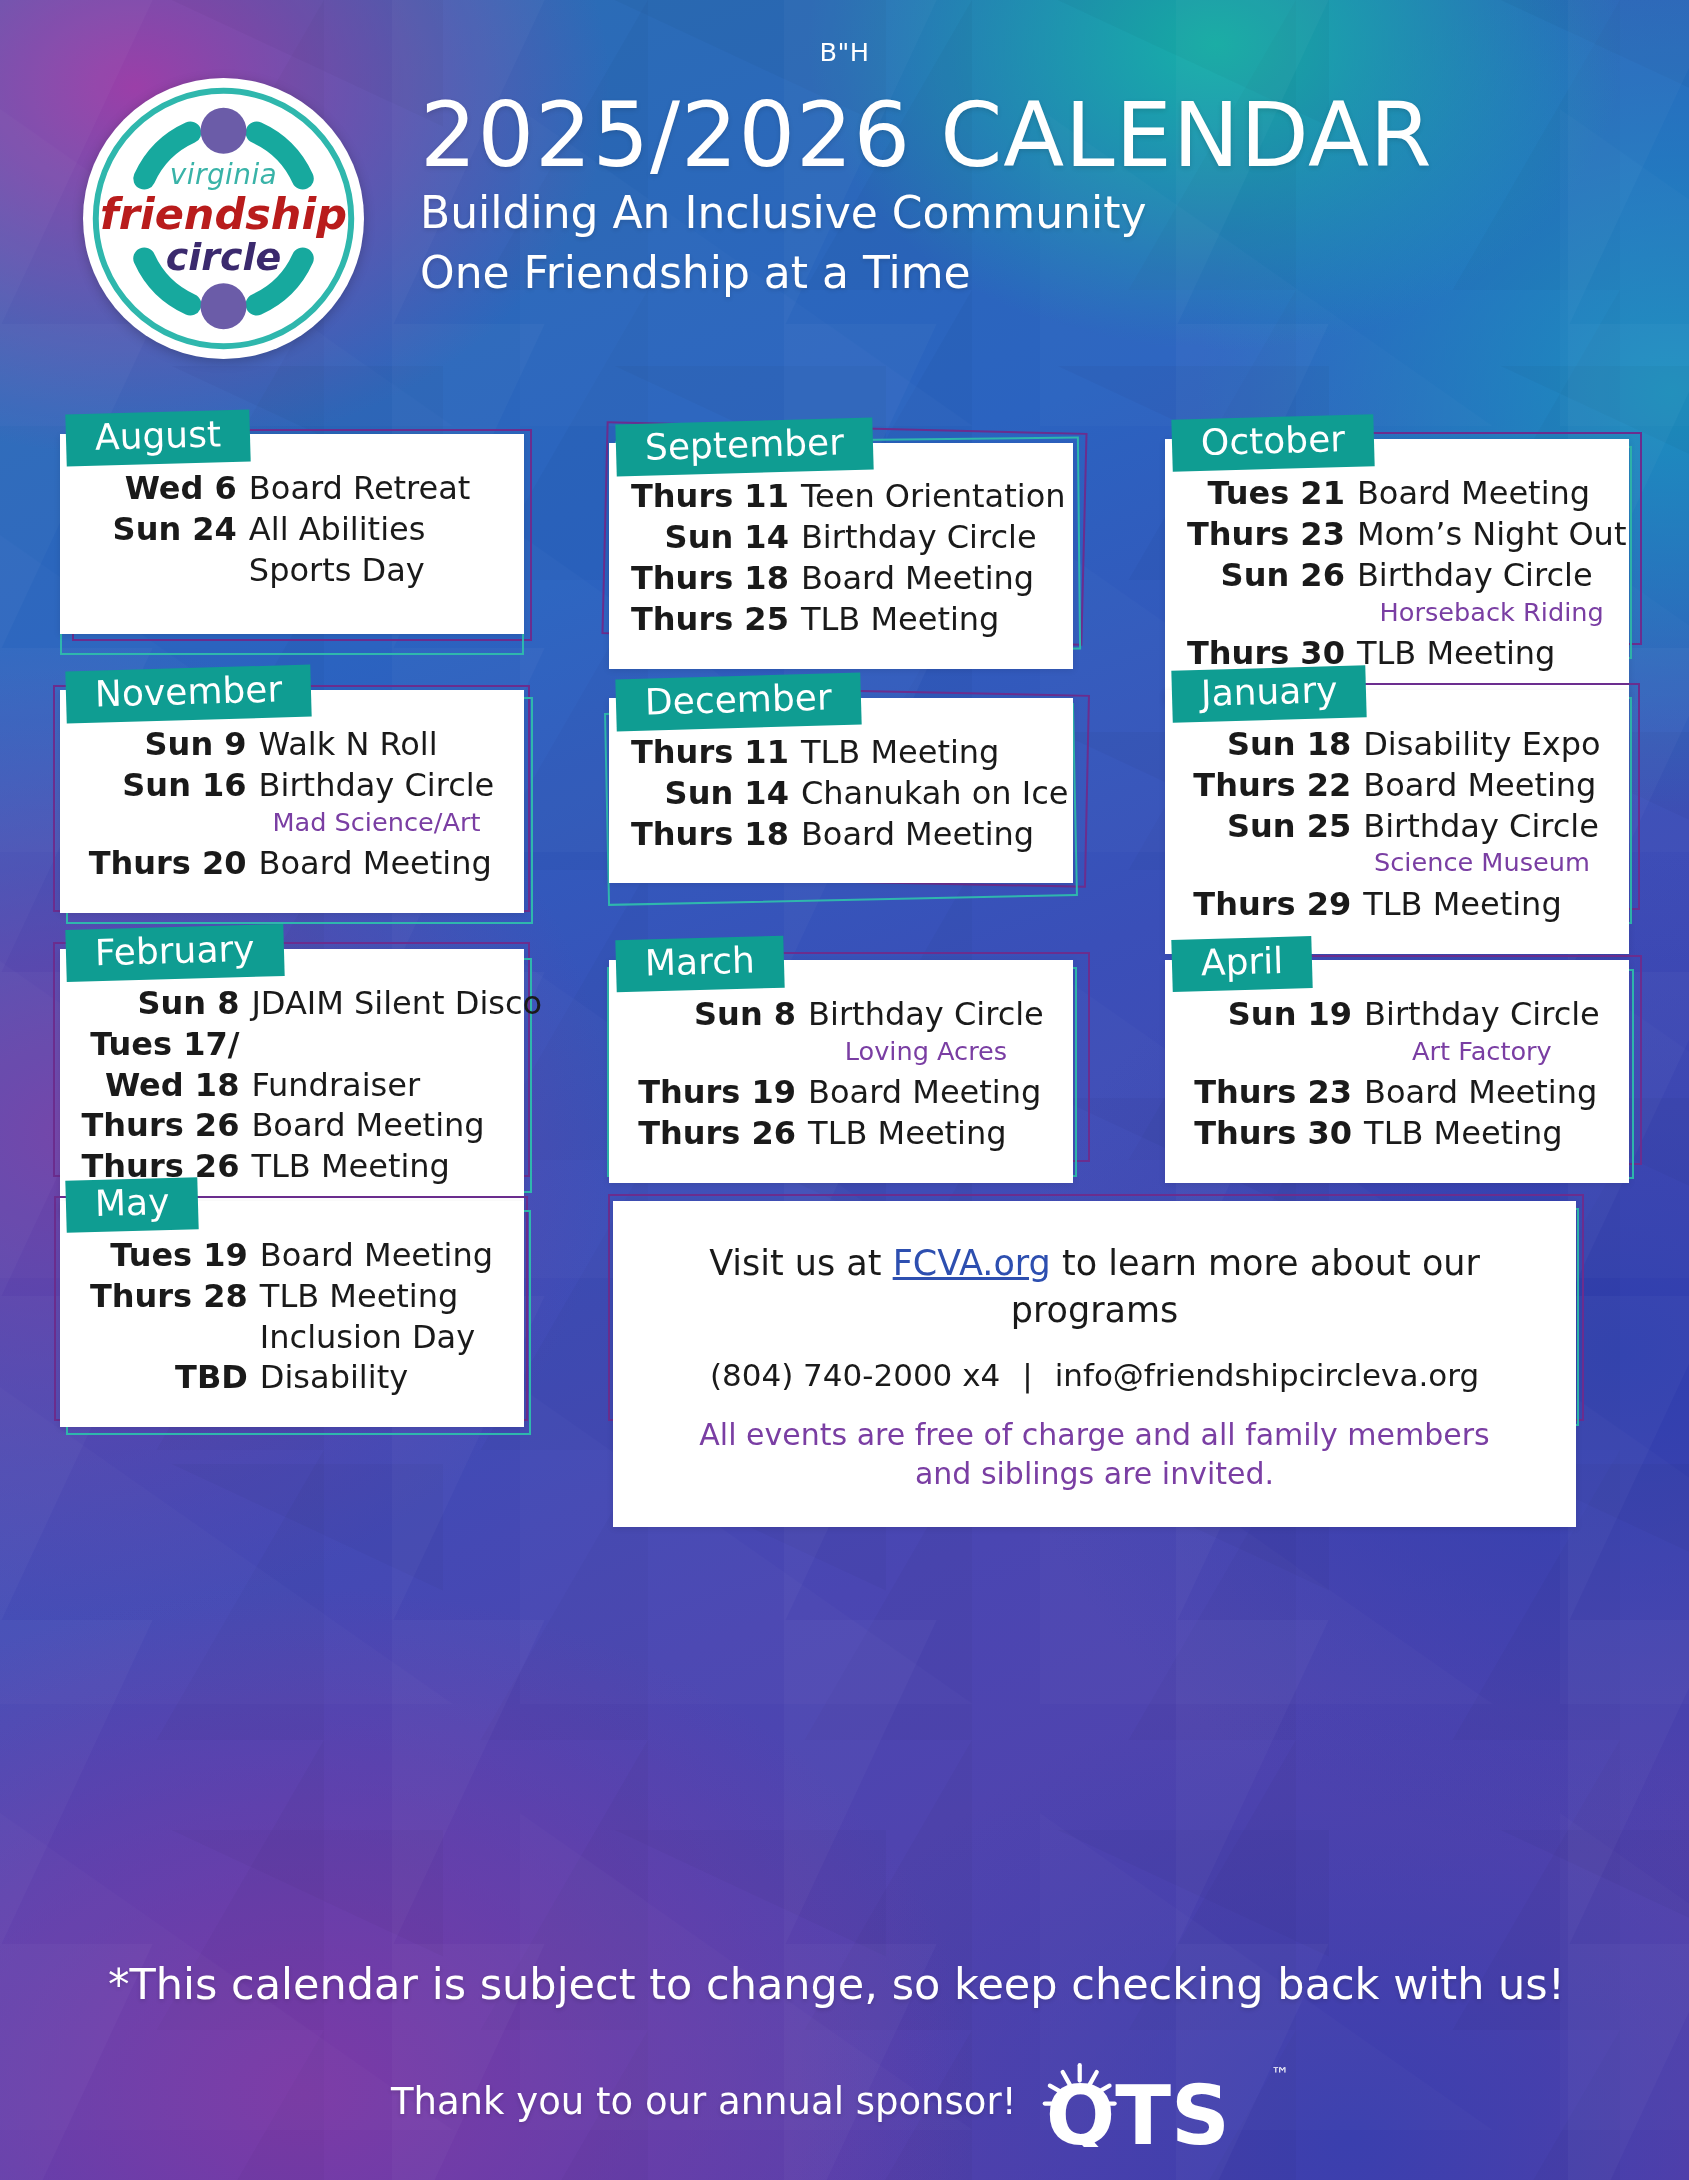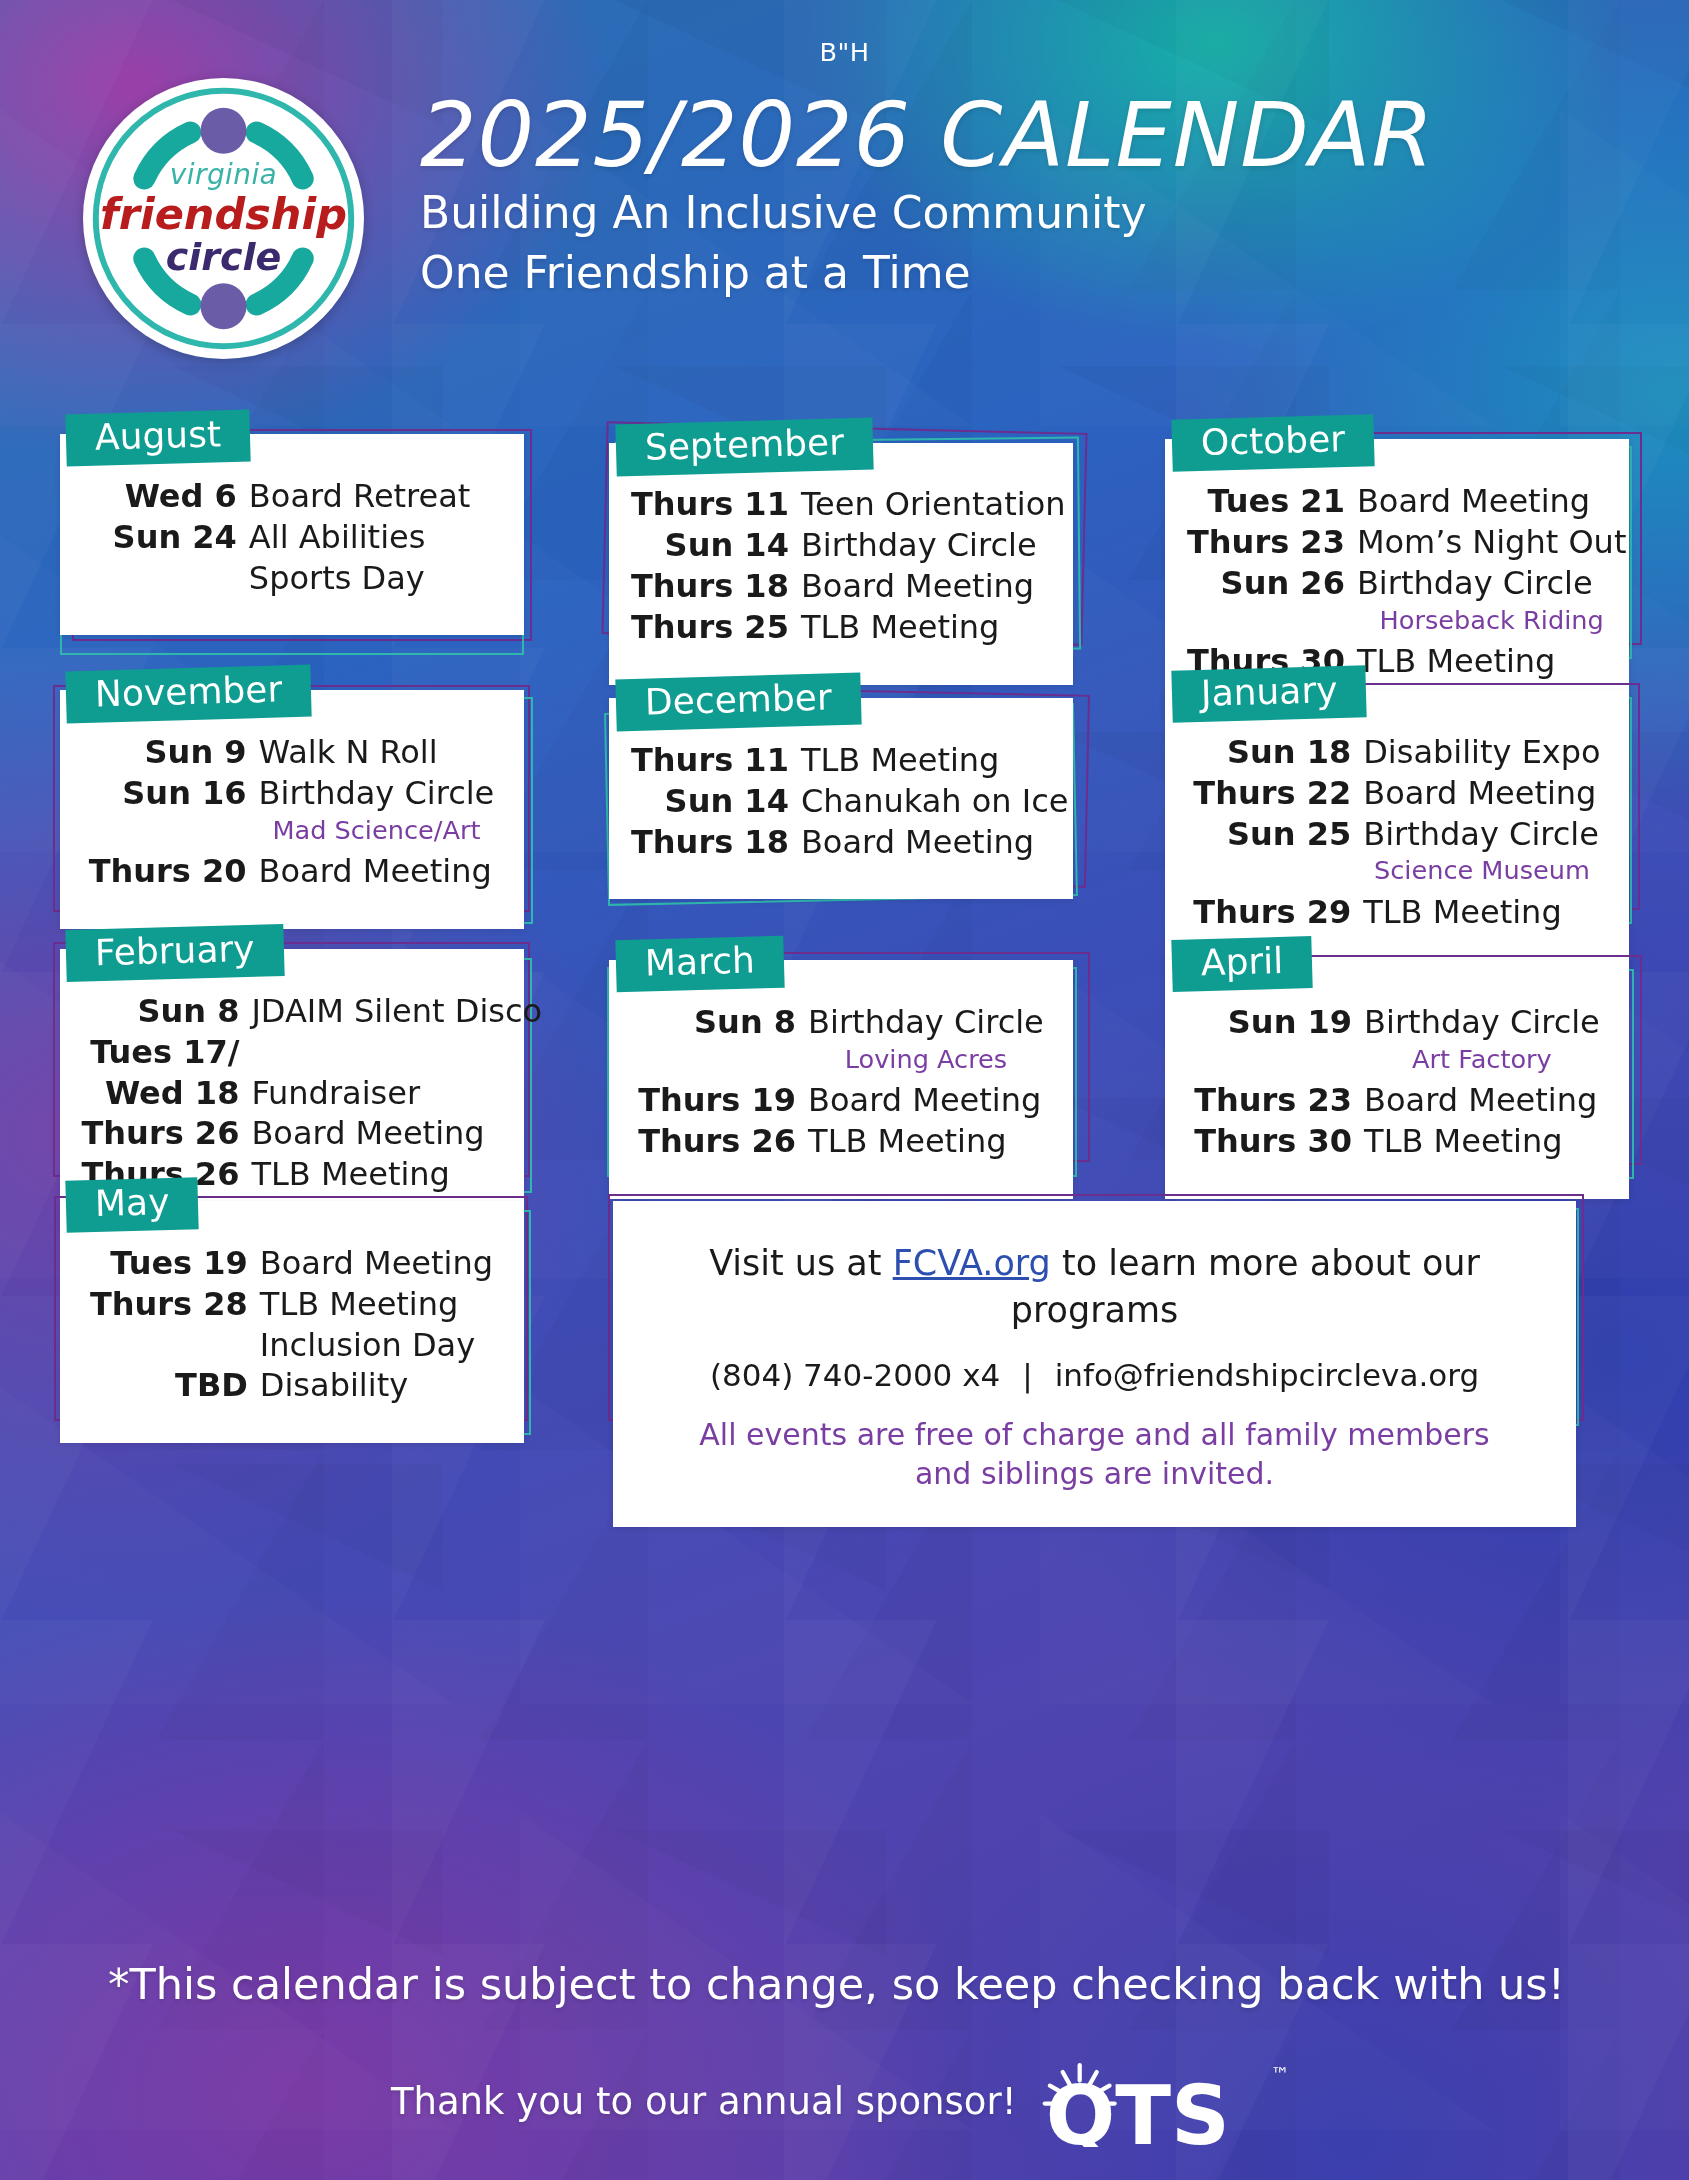--- a/index.html
+++ b/index.html
@@ -71,21 +71,20 @@
   .logo-l2 { color: #b91c1c; font-size: 43px; font-weight: 700; font-style: italic; margin-top: 3.4px; }
   .logo-l3 { color: #3b2a6e; font-size: 38px; font-weight: 700; font-style: italic; margin-top: 1.7px; }
 
   .titles { margin-left: 56px; margin-top: 12px; color: #ffffff; }
   .title-main {
     font-size: 89px;
     font-weight: 400;
     letter-spacing: 0.9px;
     line-height: 1.02;
     text-shadow: 0 1.7px 5.1px rgba(0,0,0,.13);
-    font-style: italic;
   }
   .title-sub {
     font-size: 44px;
     line-height: 1.24;
     margin-top: 5.1px;
     text-shadow: 0 1.7px 4.3px rgba(0,0,0,.12);
   }
 
   
   .grid {
@@ -119,21 +118,21 @@
     color: #ffffff;
     font-size: 36px;
     padding: 3.4px 29px 6.8px 29px;
     z-index: 5;
     transform: rotate(-1.6deg);
     white-space: nowrap;
     line-height: 1.15;
   }
   .events {
     display: table;
-    margin: 8px auto;
+    margin: 0 auto;
     border-collapse: collapse;
   }
   .ev-row { display: table-row; }
   .ev-date, .ev-name {
     display: table-cell;
     vertical-align: top;
     padding: 0.9px 0;
     line-height: 1.22;
   }
   .ev-date {

